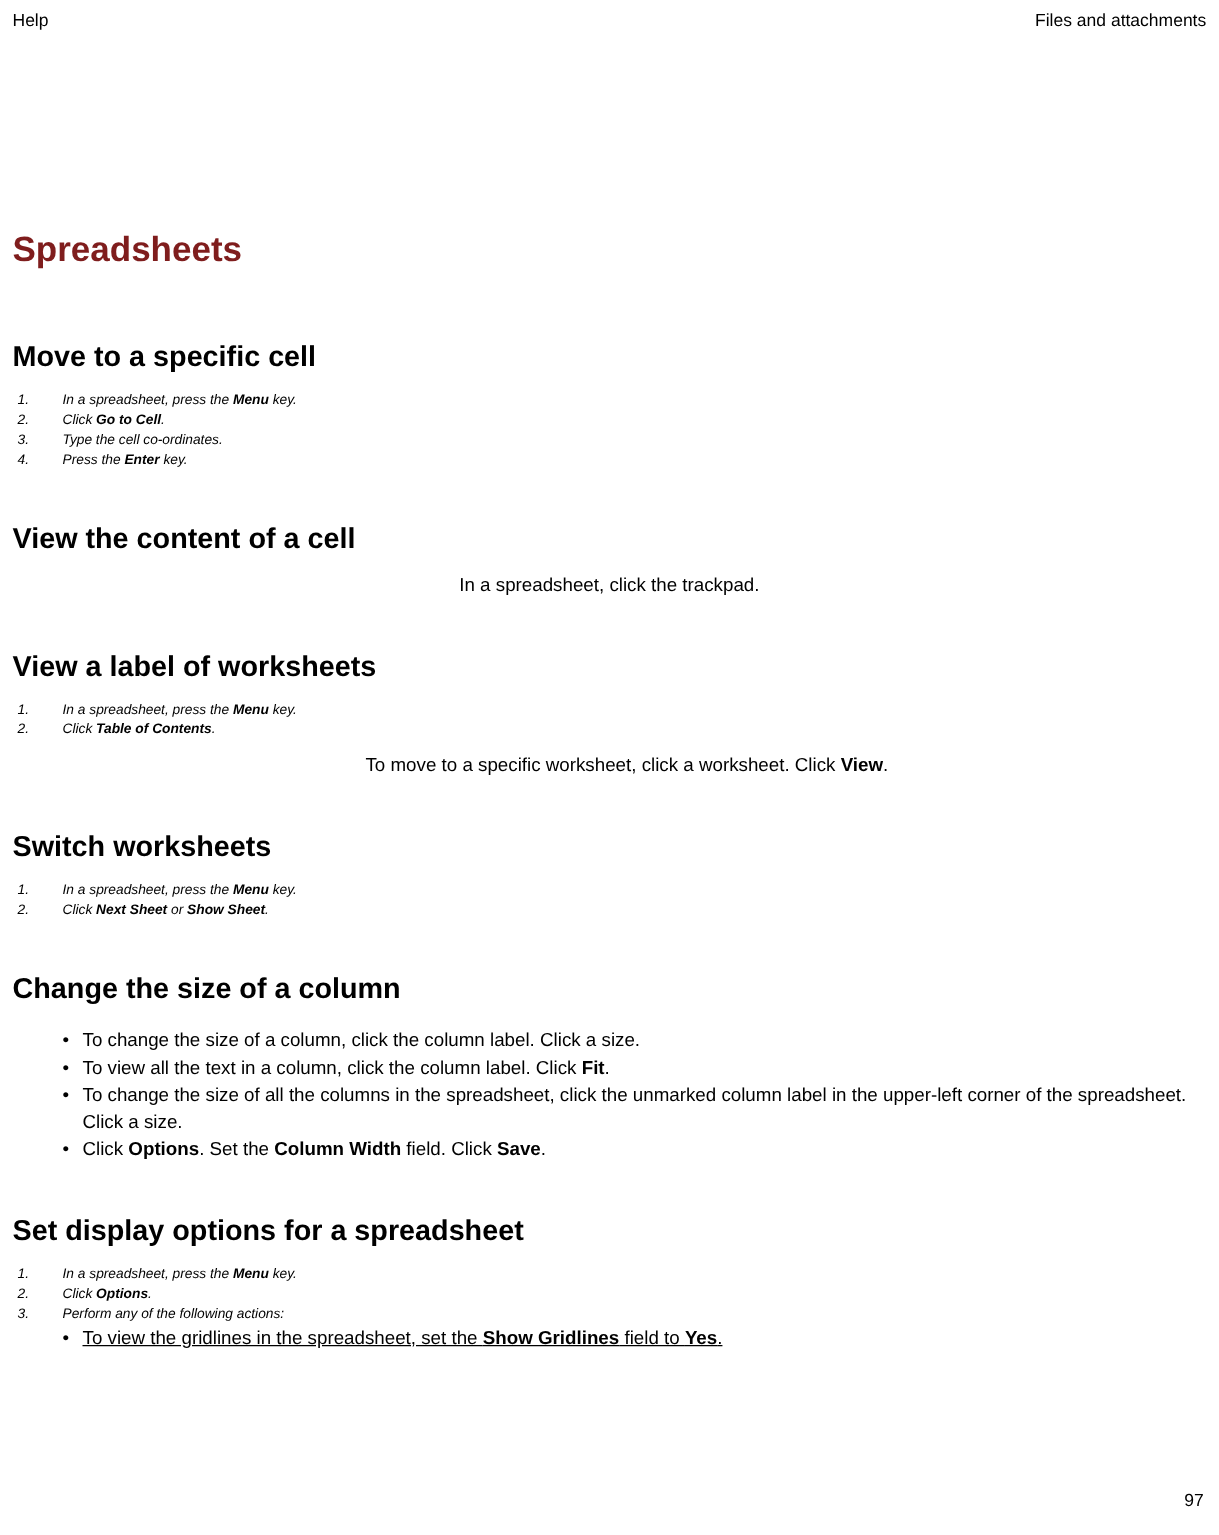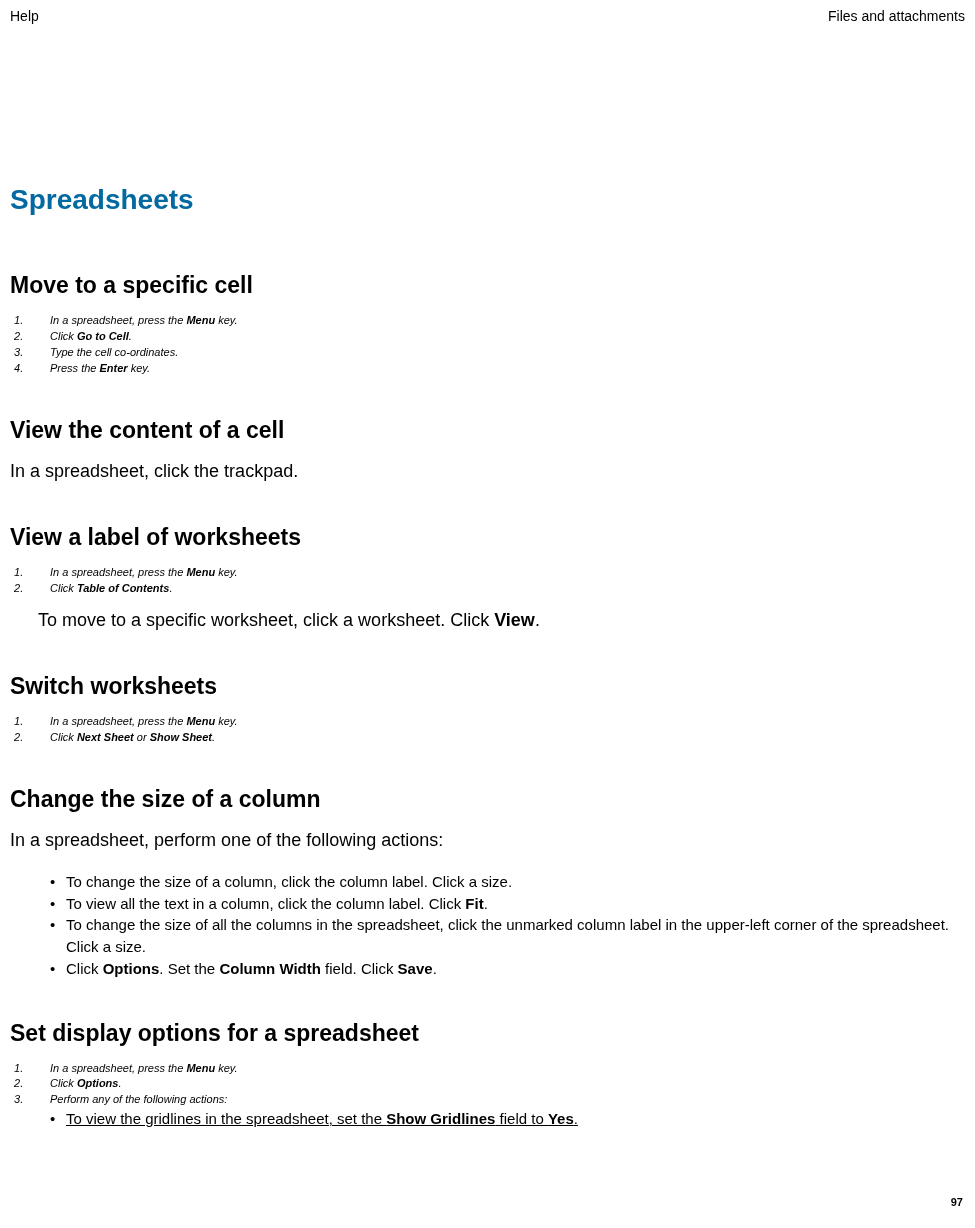--- a/index.html
+++ b/index.html
@@ -15,21 +15,21 @@
     display: flex;
     justify-content: space-between;
     padding: 8px 10px 0 10px;
     font-size: 14px;
     font-weight: 400;
   }
   .content {
     padding: 160px 10px 0 10px;
   }
   .h1 {
-    color: #0369a1;
+    color: #7f1d1d;
     font-size: 28px;
     font-weight: 700;
     margin-bottom: 56px;
   }
   .h2 {
     font-size: 23px;
     font-weight: 700;
     margin-bottom: 14px;
     margin-top: 20px;
   }
@@ -46,23 +46,24 @@
     padding-left: 40px;
     position: relative;
     font-style: italic;
   }
   ol > li::before {
     content: counter(step) ".";
     position: absolute;
     left: 4px;
   }
   .para {
-    font-size: 18px;
+    font-size: 15px;
     line-height: 1.45;
     margin-top: 6px;
+    text-align: center;
   }
   ul.bullets {
     list-style: none;
     padding-left: 0;
     margin-top: 18px;
   }
   ul.bullets > li {
     font-size: 15px;
     line-height: 1.45;
     padding-left: 56px;
@@ -88,22 +89,21 @@
     content: "•";
     position: absolute;
     left: 40px;
   }
   b { font-weight: 700; }
   .note { margin-top: 10px; margin-left: 28px; }
   .page-num {
     position: absolute;
     bottom: 20px;
     right: 12px;
-    font-size: 11px;
-    font-weight: bold;
+    font-size: 14px;
   }
 </style>
 </head>
 <body>
 
 <div class="header">
   <span>Help</span>
   <span>Files and attachments</span>
 </div>
 
@@ -137,21 +137,20 @@
   <div class="section">
     <div class="h2">Switch worksheets</div>
     <ol>
       <li><span>In a spreadsheet, press the </span><b>Menu</b><span> key.</span></li>
       <li><span>Click </span><b>Next Sheet</b><span> or </span><b>Show Sheet</b><span>.</span></li>
     </ol>
   </div>
 
   <div class="section">
     <div class="h2">Change the size of a column</div>
-    <div class="para">In a spreadsheet, perform one of the following actions:</div>
     <ul class="bullets">
       <li>To change the size of a column, click the column label. Click a size.</li>
       <li><span>To view all the text in a column, click the column label. Click </span><b>Fit</b><span>.</span></li>
       <li>To change the size of all the columns in the spreadsheet, click the unmarked column label in the upper-left corner of the spreadsheet. Click a size.</li>
       <li><span>Click </span><b>Options</b><span>. Set the </span><b>Column Width</b><span> field. Click </span><b>Save</b><span>.</span></li>
     </ul>
   </div>
 
   <div class="section">
     <div class="h2">Set display options for a spreadsheet</div>

